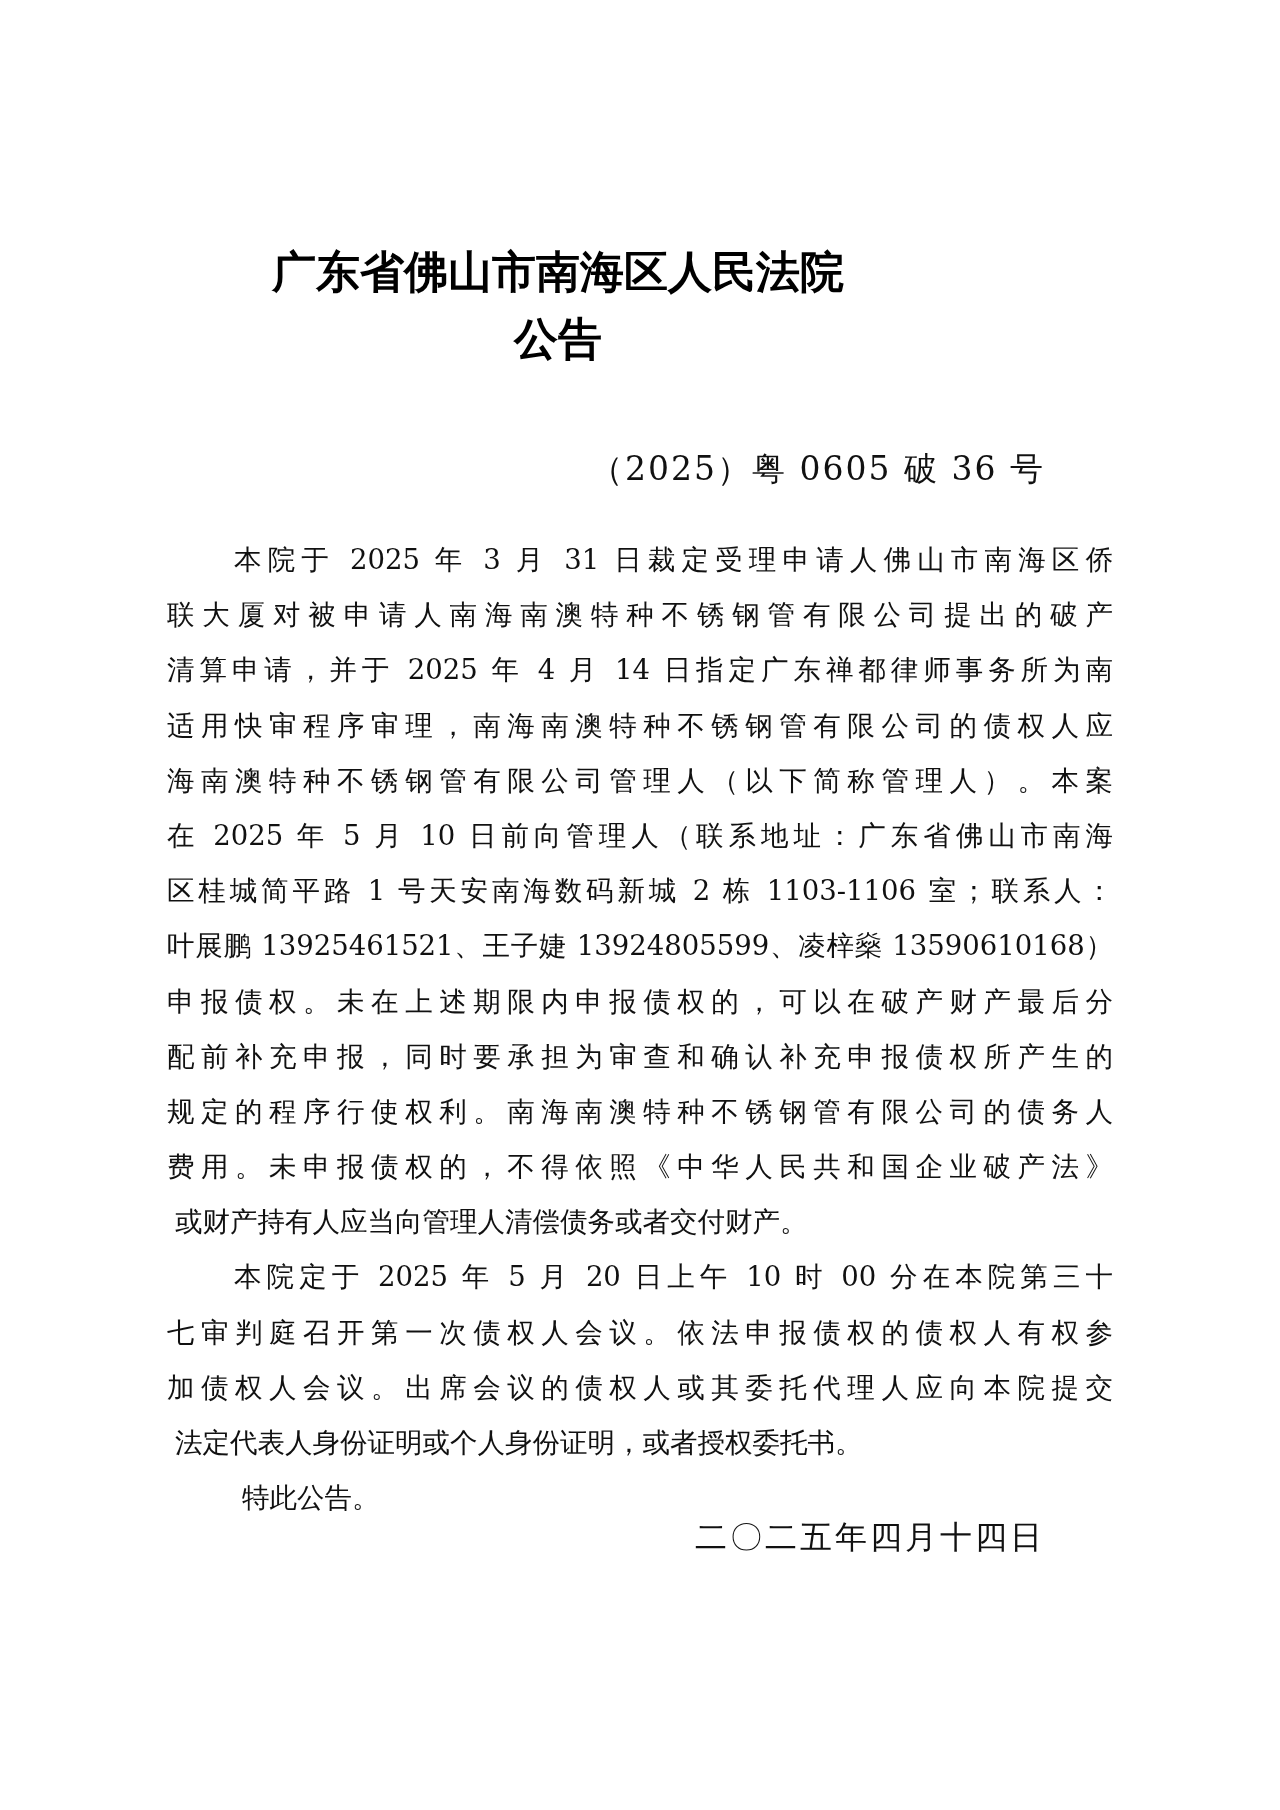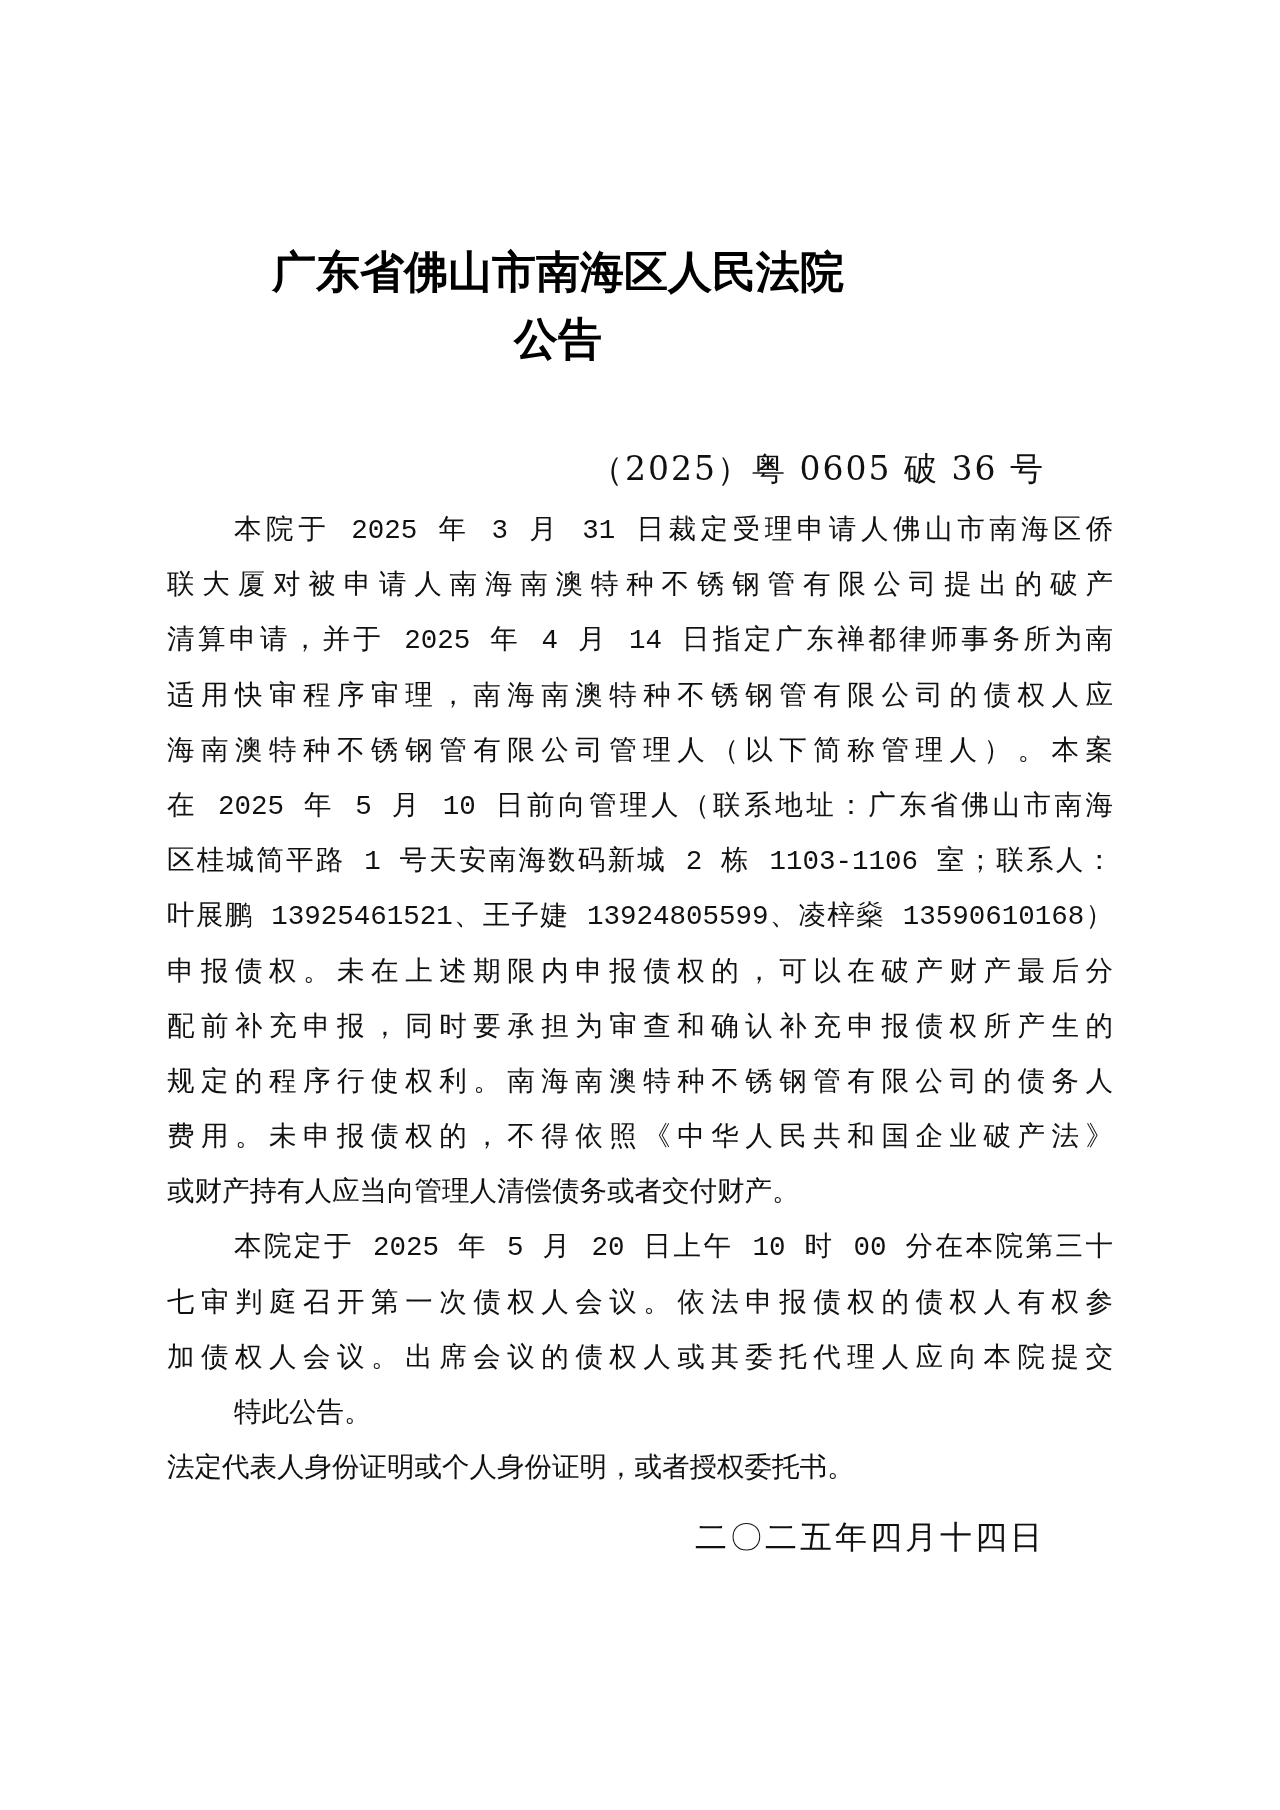--- a/index.html
+++ b/index.html
@@ -3,25 +3,25 @@
 <meta charset="utf-8">
 <style>
   html, body { margin: 0; padding: 0; background: #ffffff; }
   body { width: 1280px; height: 1810px; position: relative; overflow: hidden;
          font-family: "DejaVu Serif", "Liberation Serif", serif; color: #111; }
   .title { position: absolute; left: 0; width: 1116px; text-align: center;
            font-weight: bold; font-size: 44px; letter-spacing: 0px; color: #000; }
   .title1 { top: 243px; }
   .title2 { top: 310px; }
   .case-no { position: absolute; top: 447px; right: 235px; font-size: 33px; letter-spacing: 2px; }
-  .body-text { position: absolute; left: 167px; width: 946px; top: 503px; font-family: Liberation Mono, monospace; }
+  .body-text { position: absolute; left: 167px; width: 946px; top: 532px; }
   .line { display: block; height: 55.2px; line-height: 55.2px; font-size: 27.5px;
           white-space: nowrap; text-align: justify; text-align-last: justify; }
   .line.indent { padding-left: 67px; }
-  .line.last { text-align-last: left; }
+  .line.last { text-align-last: left; margin-left: 8px; }
   .date { position: absolute; top: 1516px; right: 235px; font-size: 32px; letter-spacing: 3px; }
 </style>
 </head>
 <body>
 
 <div>
   <div class="title title1">广东省佛山市南海区人民法院</div>
   <div class="title title2">公告</div>
   <div class="case-no">（2025）粤 0605 破 36 号</div>
 
@@ -36,19 +36,19 @@
     <span class="line">叶展鹏 13925461521、王子婕 13924805599、凌梓燊 13590610168）</span>
     <span class="line">申报债权。未在上述期限内申报债权的，可以在破产财产最后分</span>
     <span class="line">配前补充申报，同时要承担为审查和确认补充申报债权所产生的</span>
     <span class="line">规定的程序行使权利。南海南澳特种不锈钢管有限公司的债务人</span>
     <span class="line">费用。未申报债权的，不得依照《中华人民共和国企业破产法》</span>
     <span class="line last">或财产持有人应当向管理人清偿债务或者交付财产。</span>
 
     <span class="line indent">本院定于 2025 年 5 月 20 日上午 10 时 00 分在本院第三十</span>
     <span class="line">七审判庭召开第一次债权人会议。依法申报债权的债权人有权参</span>
     <span class="line">加债权人会议。出席会议的债权人或其委托代理人应向本院提交</span>
+    <span class="line last">法定代表人身份证明或个人身份证明，或者授权委托书。</span>
+
     <span class="line indent last">特此公告。</span>
-
-    <span class="line last">法定代表人身份证明或个人身份证明，或者授权委托书。</span>
   </div>
 
   <div class="date">二〇二五年四月十四日</div>
 </div>
 
 </body></html>

